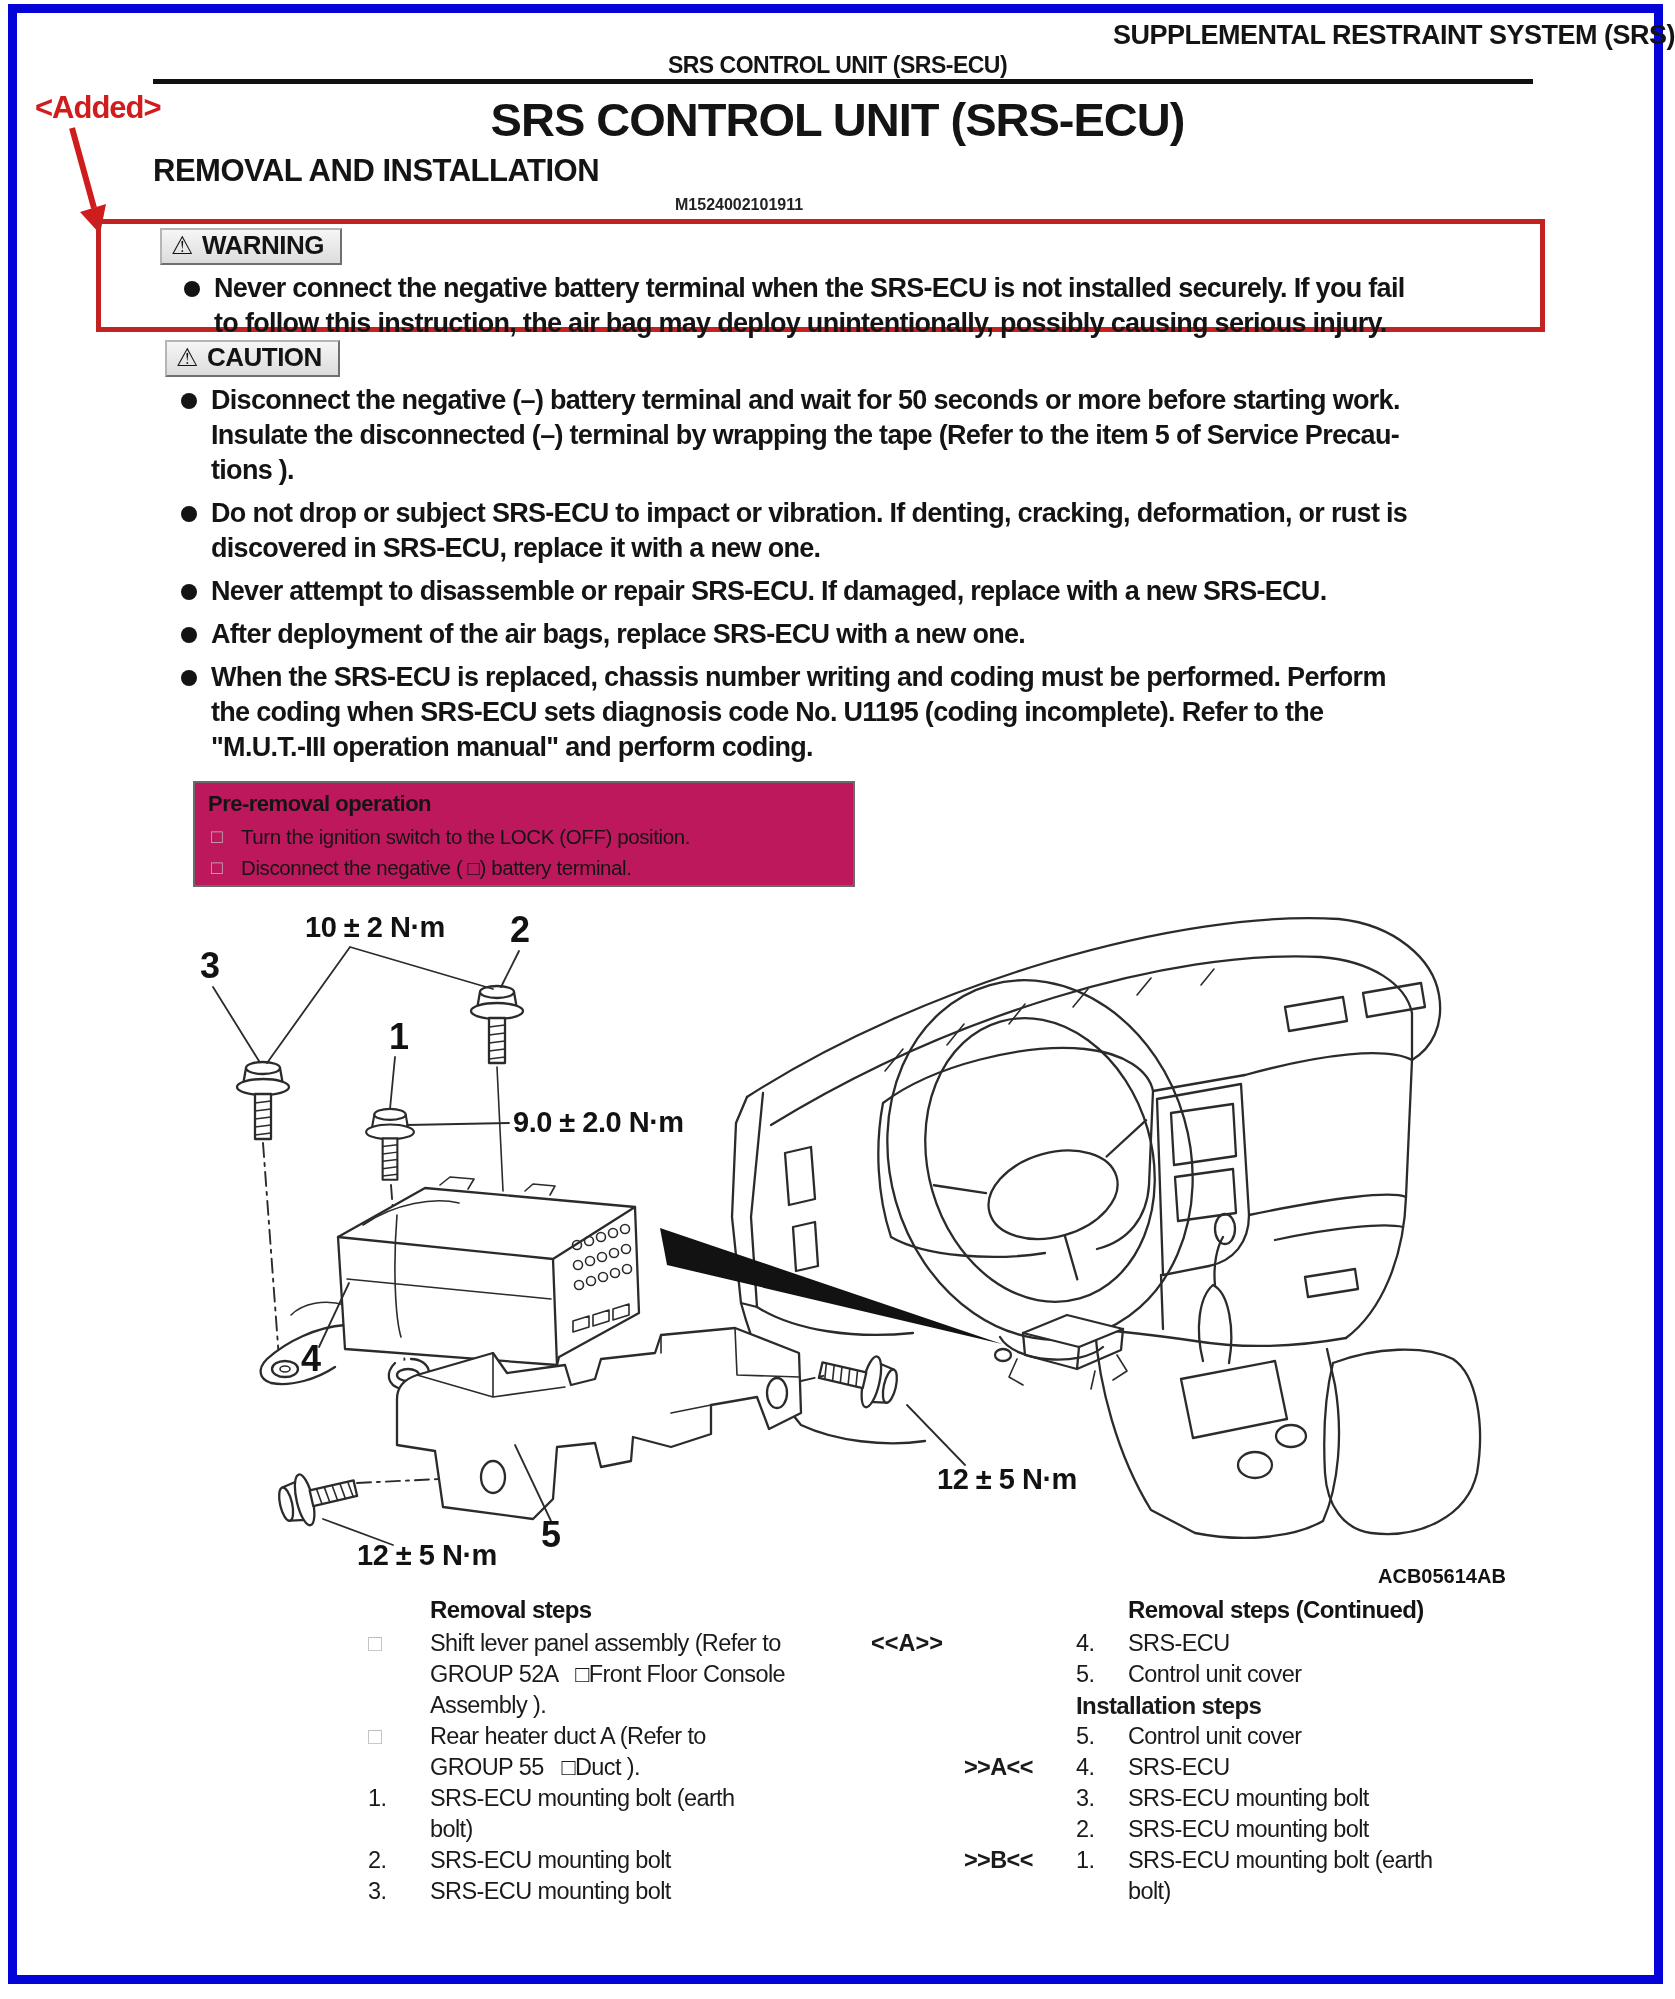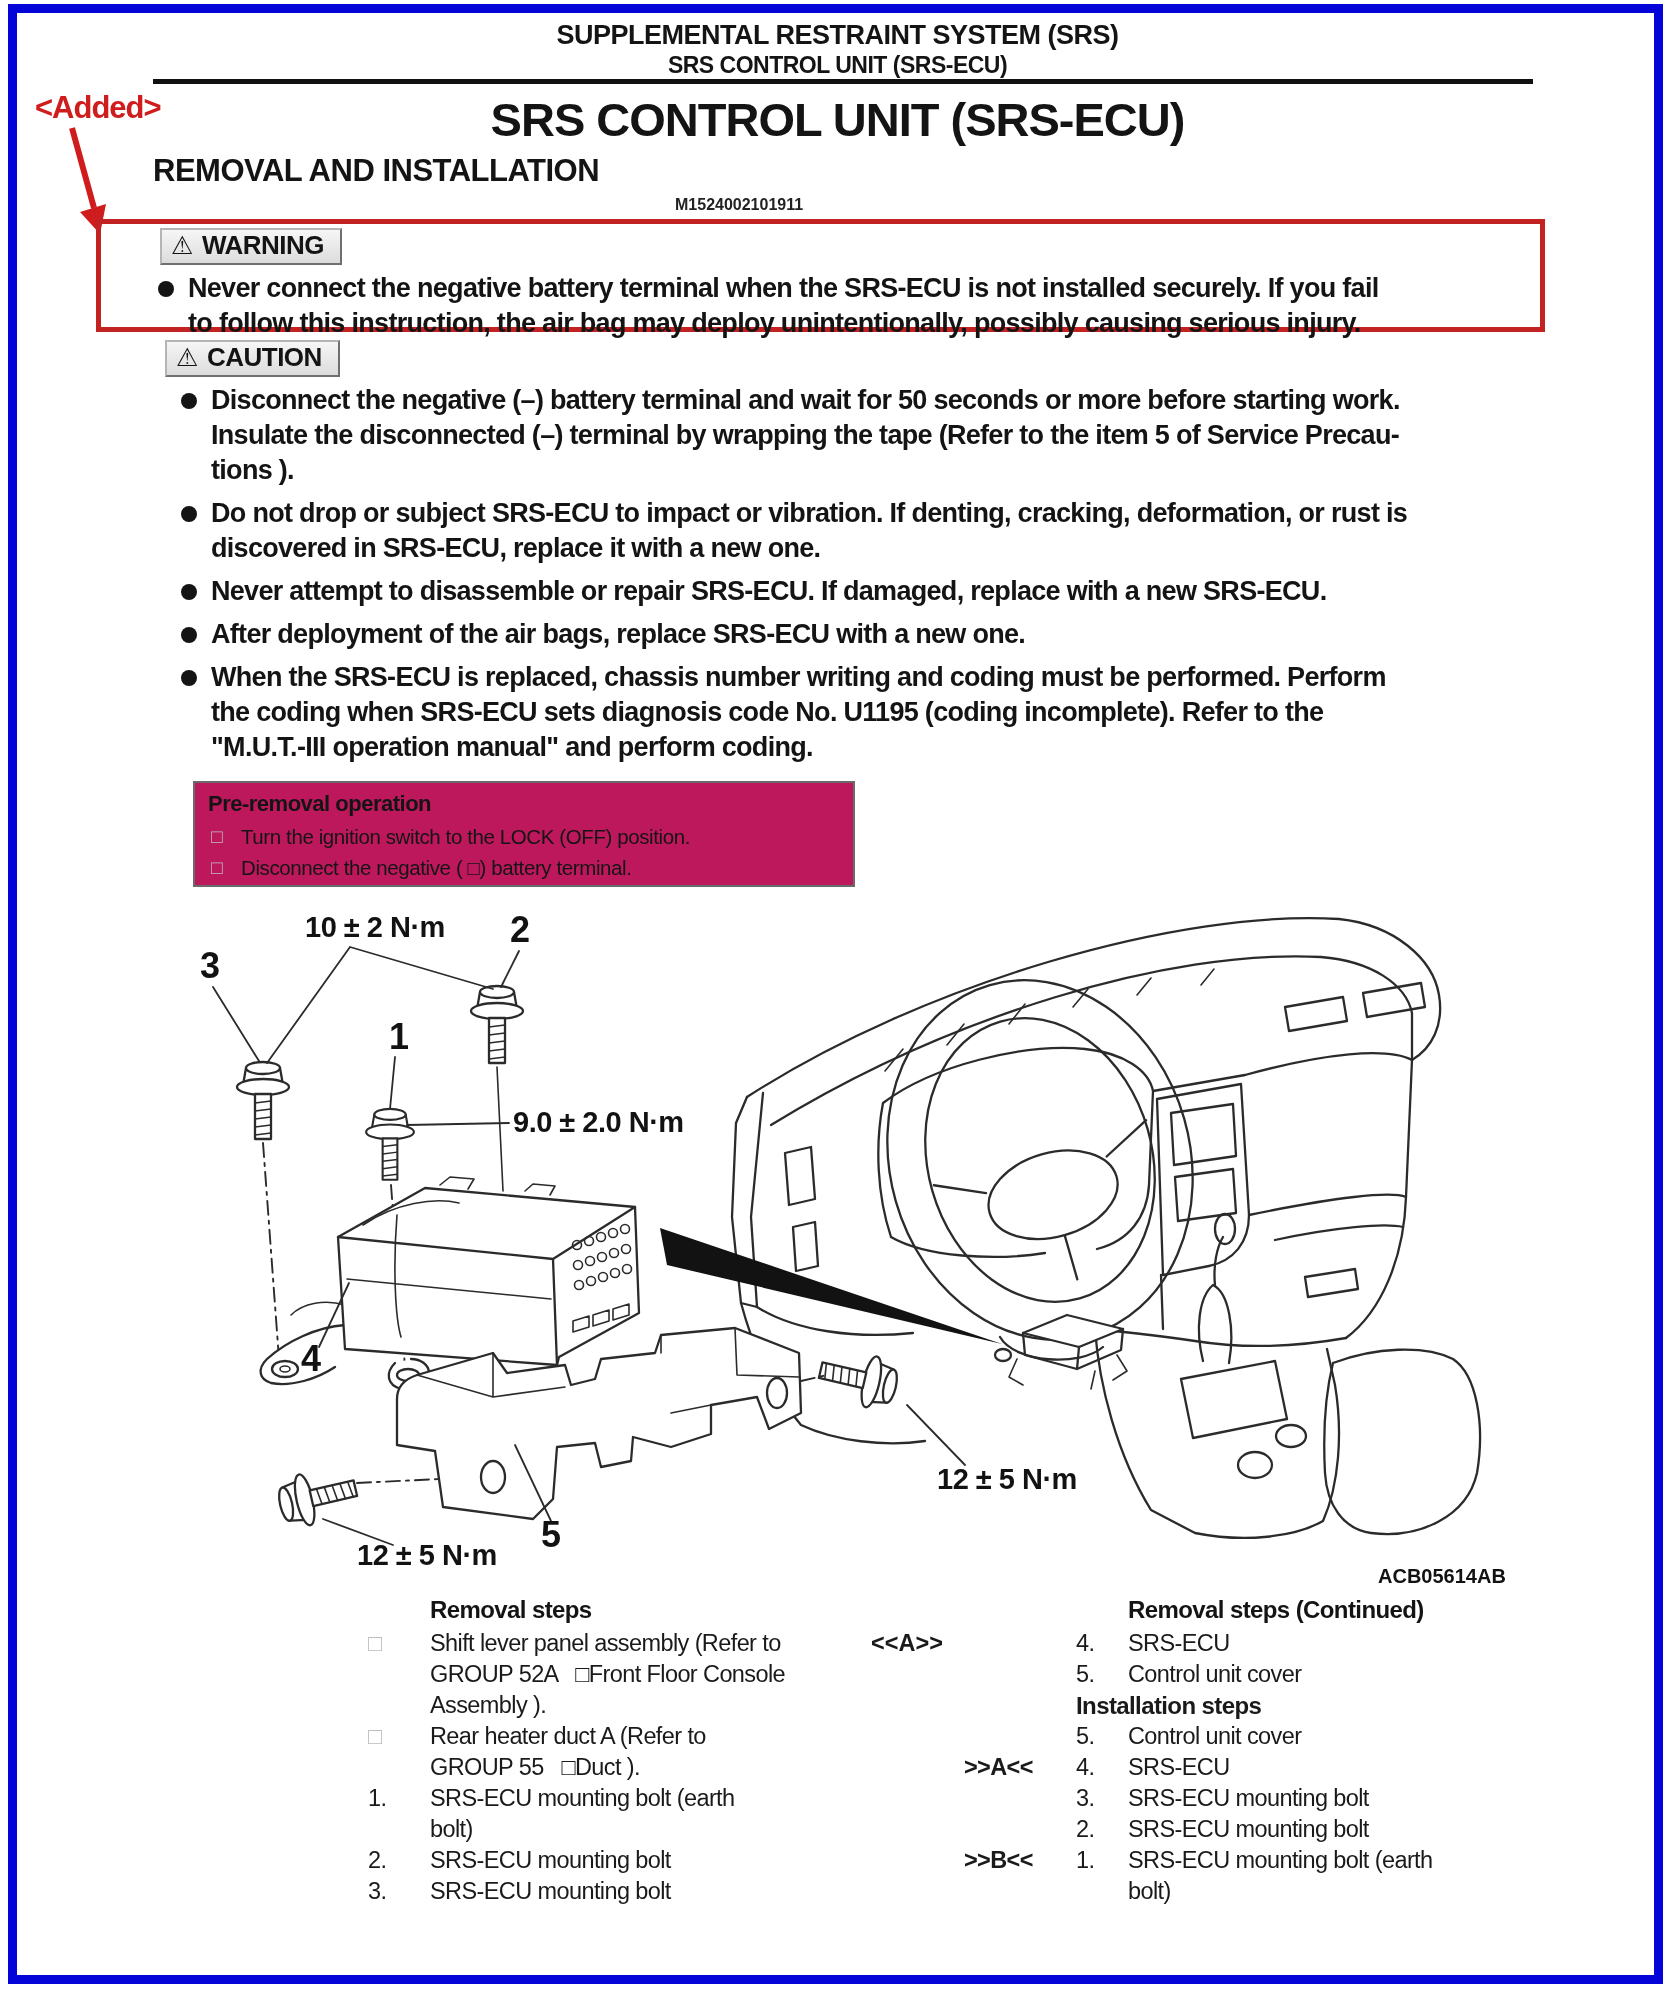--- a/index.html
+++ b/index.html
@@ -4,39 +4,39 @@
 <style>
   html,body{margin:0;padding:0;}
   body{
     width:1675px;height:1999px;position:relative;background:#ffffff;overflow:hidden;
     font-family:"Liberation Sans",sans-serif;color:#141414;
   }
   .abs{position:absolute;}
   
   .page-frame{left:8px;top:4px;width:1637px;height:1962px;border:9px solid #0404d8;}
   
-  .hdr1{left:0;right:0;top:20px;text-align:center;font-size:27px;font-weight:bold;letter-spacing:-0.5px;}
+  .hdr1{left:0;right:0;top:20px;text-align:right;font-size:27px;font-weight:bold;letter-spacing:-0.5px;}
   .hdr2{left:0;right:0;top:52px;text-align:center;font-size:23px;font-weight:bold;letter-spacing:-0.5px;}
   .hdr-rule{left:153px;top:79px;width:1380px;height:5px;background:#111;}
   .added{left:35px;top:90px;font-size:31px;font-weight:bold;color:#cf1d1d;letter-spacing:-1px;}
   .main-title{left:0;right:0;top:92px;text-align:center;font-size:47px;font-weight:bold;letter-spacing:-1px;}
   .section-h{left:153px;top:153px;font-size:31px;font-weight:bold;letter-spacing:-0.5px;text-align:right;}
   .doc-code{left:675px;top:196px;font-size:16px;font-weight:bold;color:#222;}
   
   .warn-box{left:96px;top:219px;width:1439px;height:103px;border:5px solid #c32222;}
   .chip{display:inline-flex;align-items:center;background:linear-gradient(#f6f6f6,#dcdcdc);
         border:2px solid;border-color:#b5b5b5 #6f6f6f #6f6f6f #b5b5b5;padding:0 16px 2px 9px;
         font-size:26px;font-weight:bold;letter-spacing:-0.5px;}
   .chip-icon{font-family:"DejaVu Sans",sans-serif;font-size:25px;margin-right:9px;font-weight:normal;}
   .warn-chip{margin:4px 0 0 59px;}
   .caution-chip{left:165px;top:340px;}
   .bullet-row{display:flex;}
   .bullet-dot{flex:0 0 16px;width:16px;height:16px;border-radius:50%;background:#141414;margin:10px 14px 0 0;}
   .b-text{font-size:27px;font-weight:bold;line-height:35px;letter-spacing:-0.7px;white-space:pre-wrap;}
-  .warn-body{padding:6px 14px 0 57px;}
+  .warn-body{padding:6px 14px 0 83px;}
   .caution-list{left:181px;top:383px;width:1380px;}
   .caution-list .bullet-row{margin-bottom:8px;}
   
   .pre-box{left:193px;top:781px;width:658px;height:102px;border:2px solid #6a6a6a;background:#be185d;}
   .pre-title{font-size:22px;font-weight:bold;margin:8px 0 4px 13px;letter-spacing:-0.5px;}
   .pre-item{display:flex;margin-left:16px;line-height:31px;font-size:20.5px;letter-spacing:-0.4px;}
   .pre-mark{flex:0 0 30px;color:#bcbcbc;font-size:19px;}
   
   .fig{left:95px;top:885px;width:1545px;height:710px;}
   .fig path,.fig line,.fig ellipse,.fig circle,.fig polyline{fill:none;stroke:#2b2b2b;stroke-width:2.3;stroke-linecap:round;stroke-linejoin:round;}

